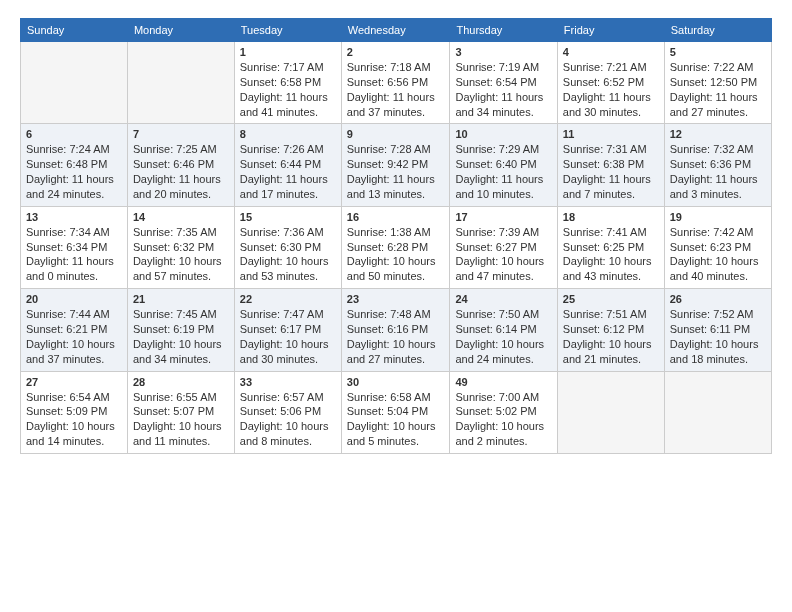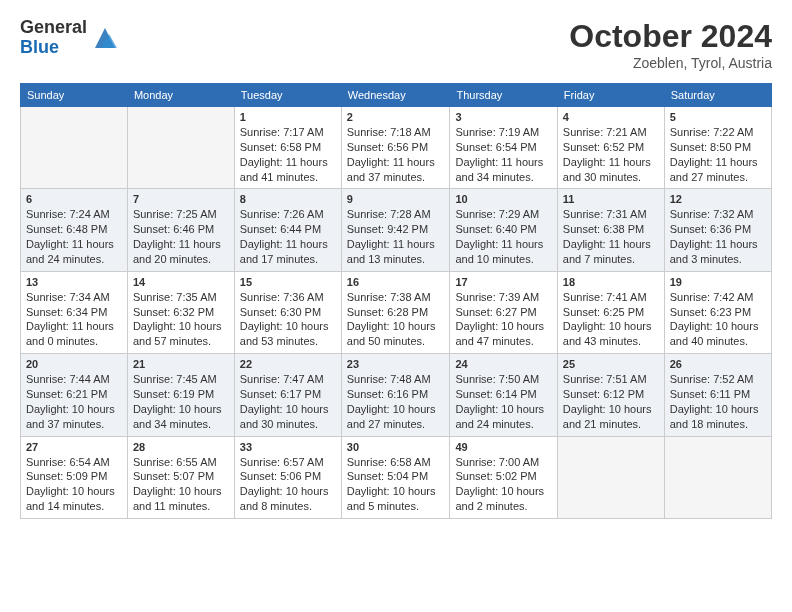--- a/index.html
+++ b/index.html
@@ -97,36 +97,20 @@
       line-height: 1.35;
     }
     .alt-row td {
       background: #eef2f7;
     }
   </style>
 </head>
 <body>
 
 <div class="page">
-  <div class="header">
-    <div class="logo">
-      <div class="logo-text">
-        <span class="logo-general">General</span>
-        <span class="logo-blue">Blue</span>
-      </div>
-      <svg class="logo-icon" viewBox="0 0 28 28" xmlns="http://www.w3.org/2000/svg">
-        <polygon points="4,24 14,4 24,24" fill="#1a6bb5" opacity="0.85"></polygon>
-        <polygon points="10,24 18,10 26,24" fill="#2e8fd4" opacity="0.7"></polygon>
-      </svg>
-    </div>
-    <div class="title-block">
-      <div class="month-title">October 2024</div>
-      <div class="location">Zoeblen, Tyrol, Austria</div>
-    </div>
-  </div>
 
   <table class="calendar">
     <thead>
       <tr>
       <th>Sunday</th>
           <th>Monday</th>
           <th>Tuesday</th>
           <th>Wednesday</th>
           <th>Thursday</th>
           <th>Friday</th>
@@ -157,21 +141,21 @@
           </td>
           <td>
             <span class="day-num">4</span>
             <div class="day-detail">Sunrise: 7:21 AM
 Sunset: 6:52 PM
 Daylight: 11 hours and 30 minutes.</div>
           </td>
           <td>
             <span class="day-num">5</span>
             <div class="day-detail">Sunrise: 7:22 AM
-Sunset: 8:50 PM
+Sunset: 12:50 PM
 Daylight: 11 hours and 27 minutes.</div>
           </td>
         </tr>
         <tr class="alt-row">
           <td>
             <span class="day-num">6</span>
             <div class="day-detail">Sunrise: 7:24 AM
 Sunset: 6:48 PM
 Daylight: 11 hours and 24 minutes.</div>
           </td>
@@ -226,21 +210,21 @@
 Daylight: 10 hours and 57 minutes.</div>
           </td>
           <td>
             <span class="day-num">15</span>
             <div class="day-detail">Sunrise: 7:36 AM
 Sunset: 6:30 PM
 Daylight: 10 hours and 53 minutes.</div>
           </td>
           <td>
             <span class="day-num">16</span>
-            <div class="day-detail">Sunrise: 7:38 AM
+            <div class="day-detail">Sunrise: 1:38 AM
 Sunset: 6:28 PM
 Daylight: 10 hours and 50 minutes.</div>
           </td>
           <td>
             <span class="day-num">17</span>
             <div class="day-detail">Sunrise: 7:39 AM
 Sunset: 6:27 PM
 Daylight: 10 hours and 47 minutes.</div>
           </td>
           <td>

